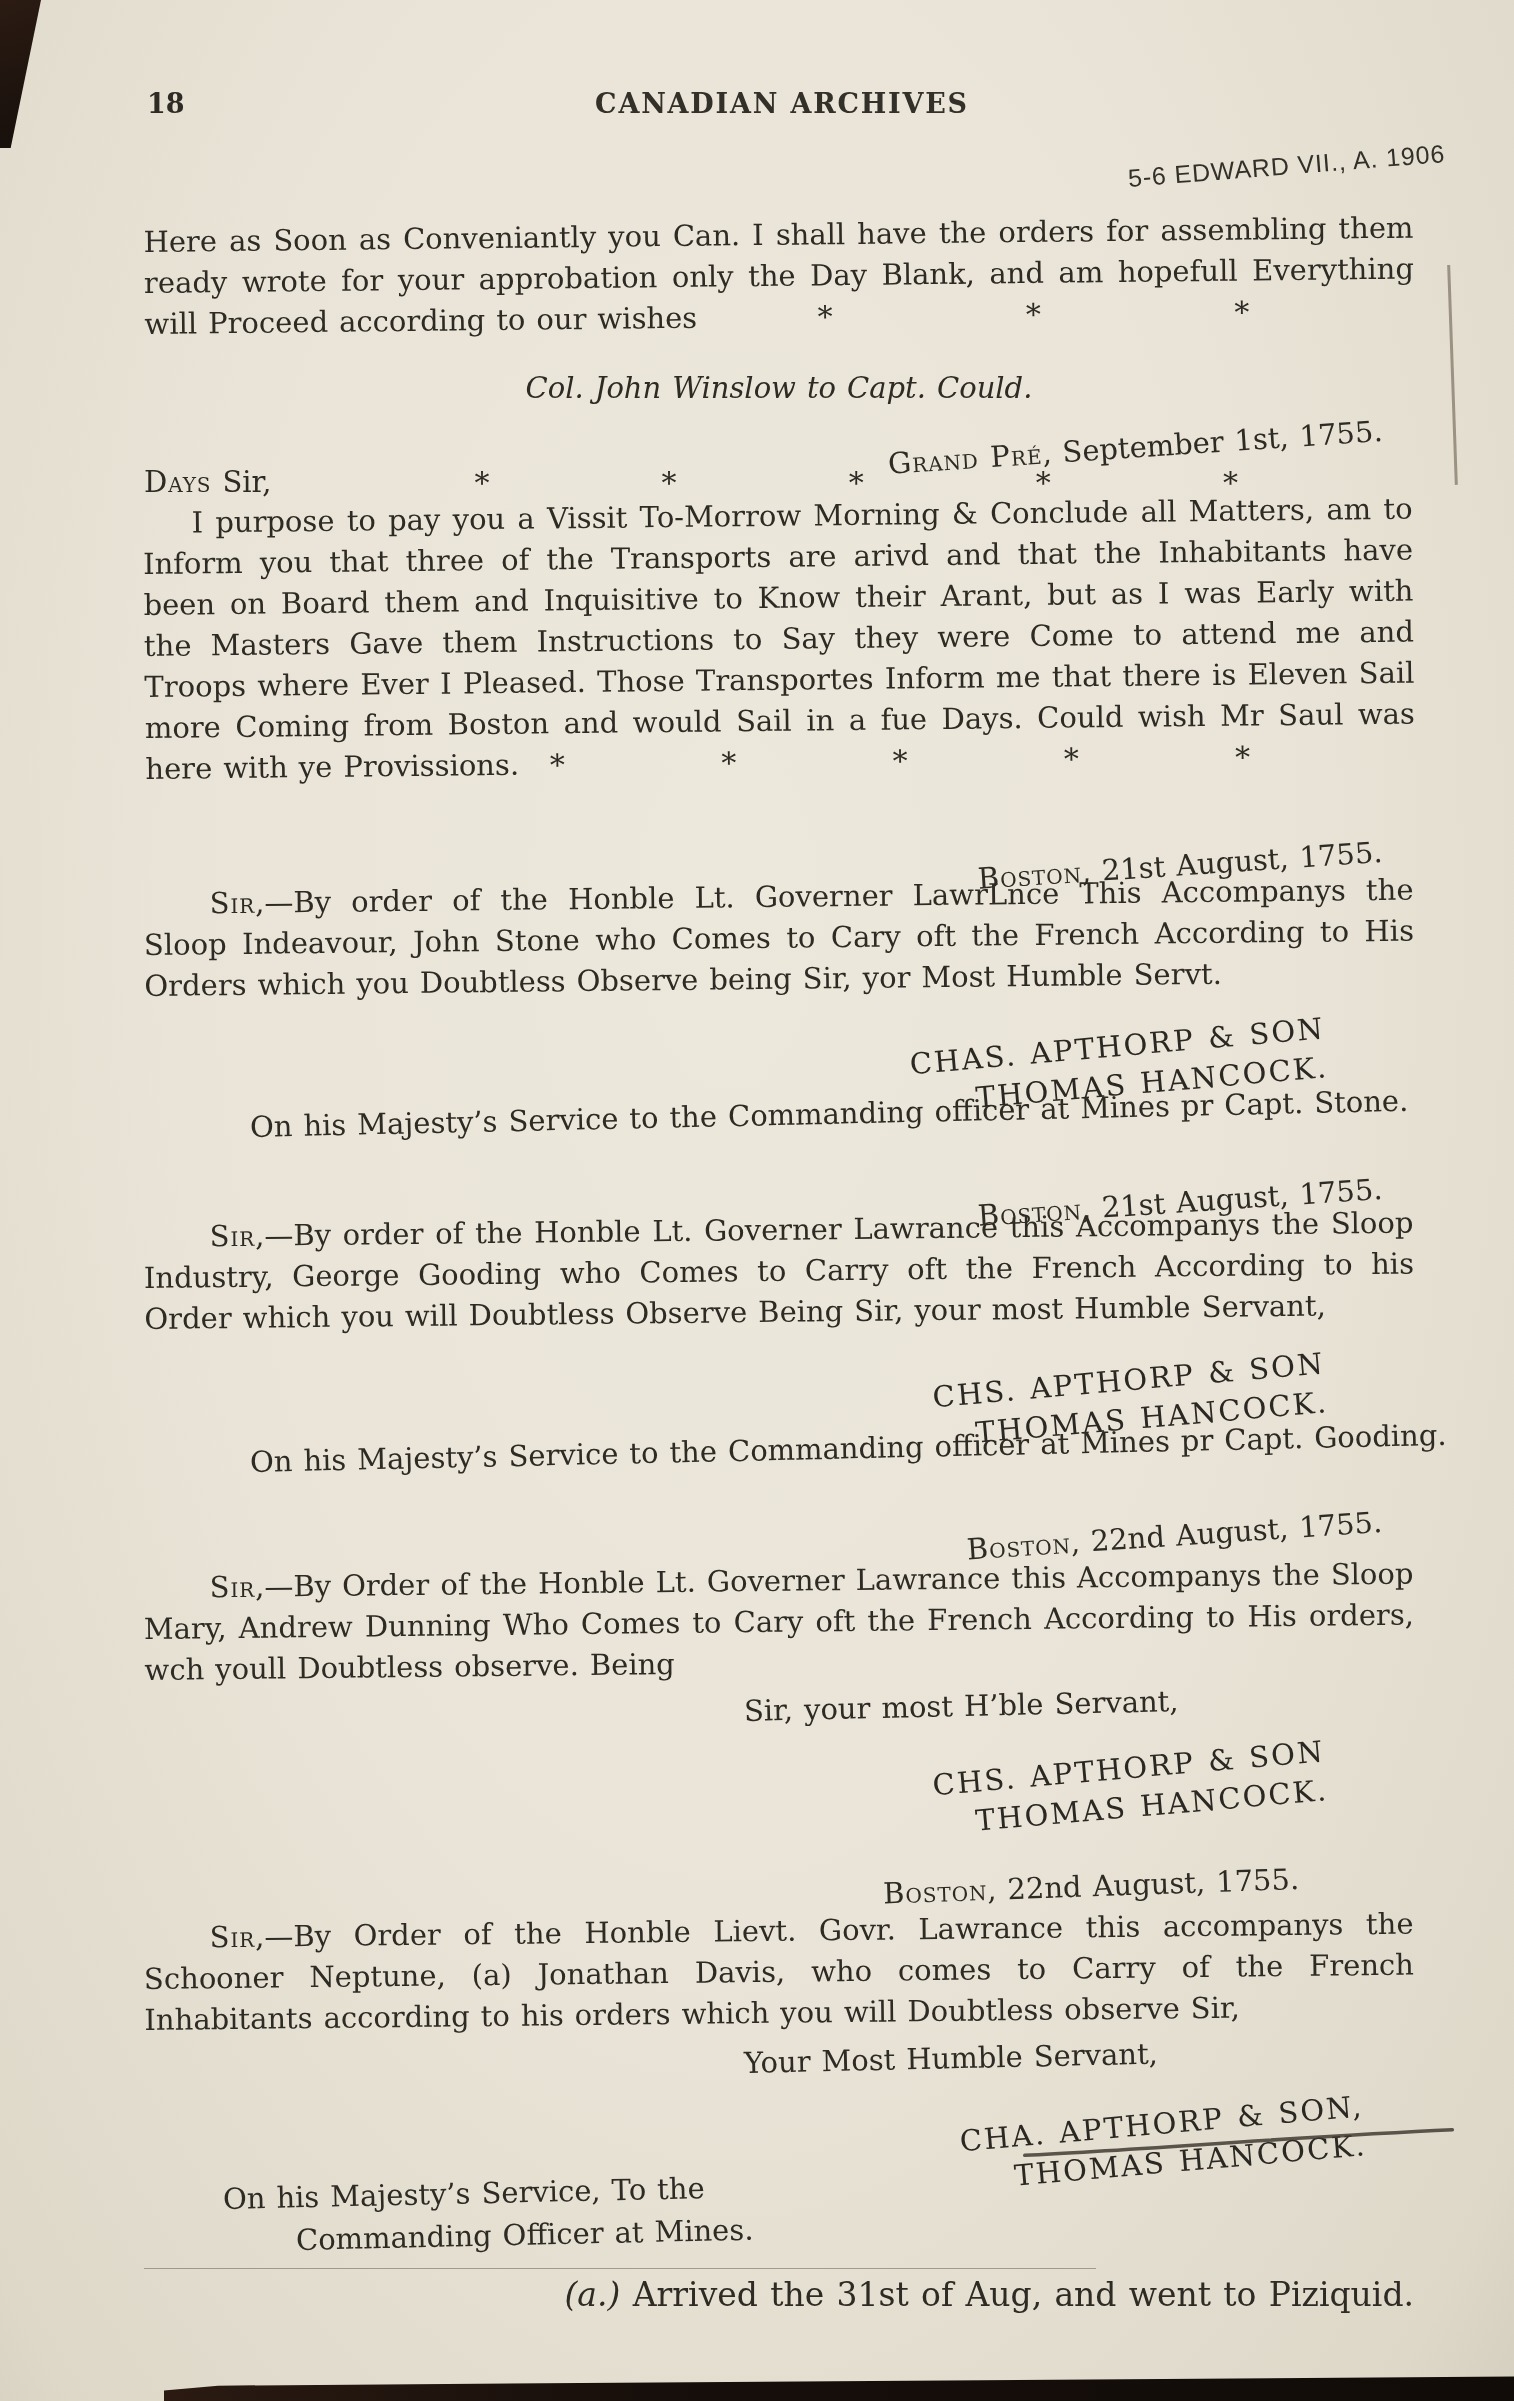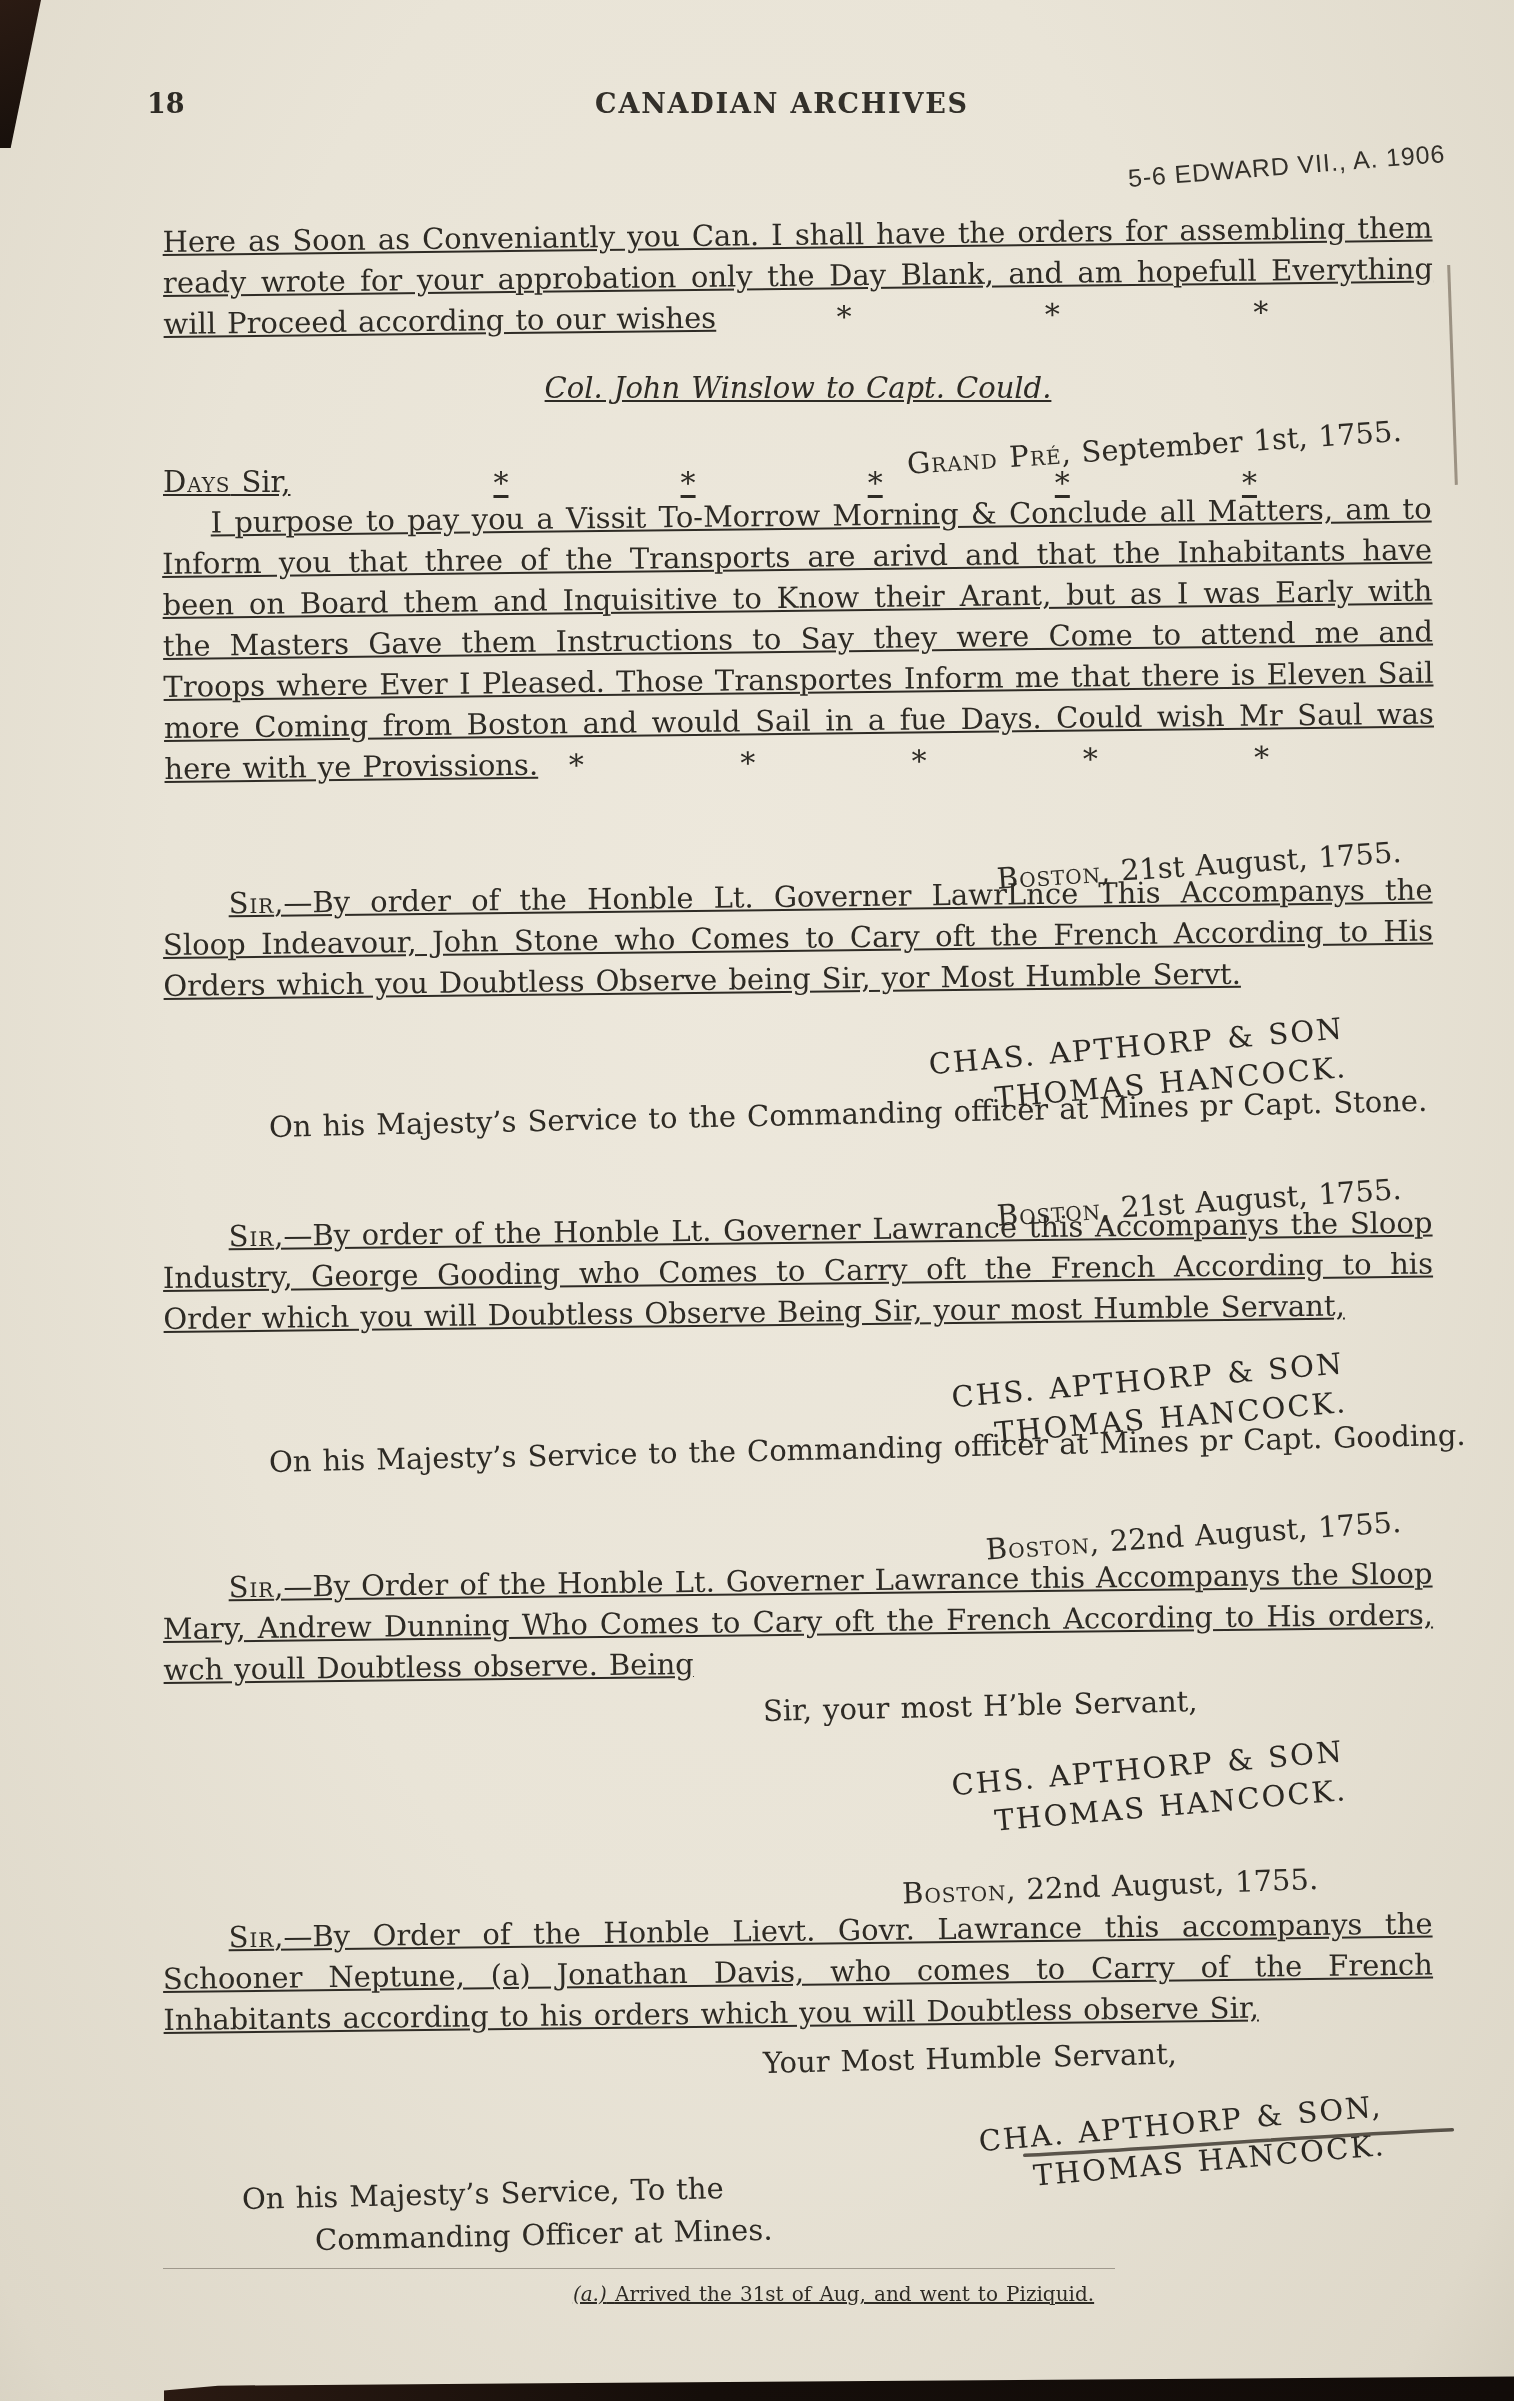--- a/index.html
+++ b/index.html
@@ -30,24 +30,23 @@
   .edition-line {
     position: absolute; right: 69px; top: 139px;
     font-family: "Liberation Sans", sans-serif;
     font-size: 25px; letter-spacing: 0.9px; color: #33302a;
     transform: rotate(-4.5deg); transform-origin: 100% 50%;
     white-space: nowrap;
   }
 
   
   .content {
-    position: absolute; left: 163px; top: 222px; width: 1270px;
+    position: absolute; left: 144px; top: 222px; width: 1270px;
     font-size: 29px; line-height: 41px; word-spacing: 1.8px;
     text-align: justify;
-    text-decoration: underline;
   }
   .para { text-align: justify; }
   .tilt-p { transform: rotate(-0.65deg); transform-origin: 0 50%; }
   .indent    { text-indent: 49px; }
   .indent-lg { text-indent: 66px; }
   .sc { font-variant: small-caps; letter-spacing: 0.9px; }
 
   .heading { text-align: center; font-style: italic; }
 
   .dateline { text-align: right; padding-right: 32px; white-space: nowrap; }
@@ -80,21 +79,21 @@
 
   .service { text-align: left; margin-left: 106px; white-space: nowrap; }
   .closing { text-align: left; margin-left: 600px; white-space: nowrap; }
   .svc4-1  { text-align: left; margin-left: 79px;  white-space: nowrap; }
   .svc4-2  { text-align: left; margin-left: 152px; white-space: nowrap; }
 
   .footnote-rule {
     margin-top: 7px; width: 952px; height: 0;
     border-top: 1.8px solid rgba(60, 52, 42, 0.4);
   }
-  .footnote { text-align: center; margin-left: 71px; font-size: 20px; line-height: 35px; }
+  .footnote { text-align: right; margin-left: 71px; font-size: 33px; line-height: 35px; }
   .footnote .marker { font-style: italic; }
 
   
   .mt2{margin-top:1.8px}.mt4{margin-top:3.5px}.mt8{margin-top:7px}.mt10{margin-top:8.8px}
   .mt12{margin-top:10.6px}.mt14{margin-top:12.3px}.mt20{margin-top:17.6px}.mt22{margin-top:19.4px}
   .mt24{margin-top:21px}.mt26{margin-top:23px}.mt28{margin-top:25px}
   .mt48{margin-top:42px}.mt54{margin-top:48px}
 
   
   .corner-tl {

